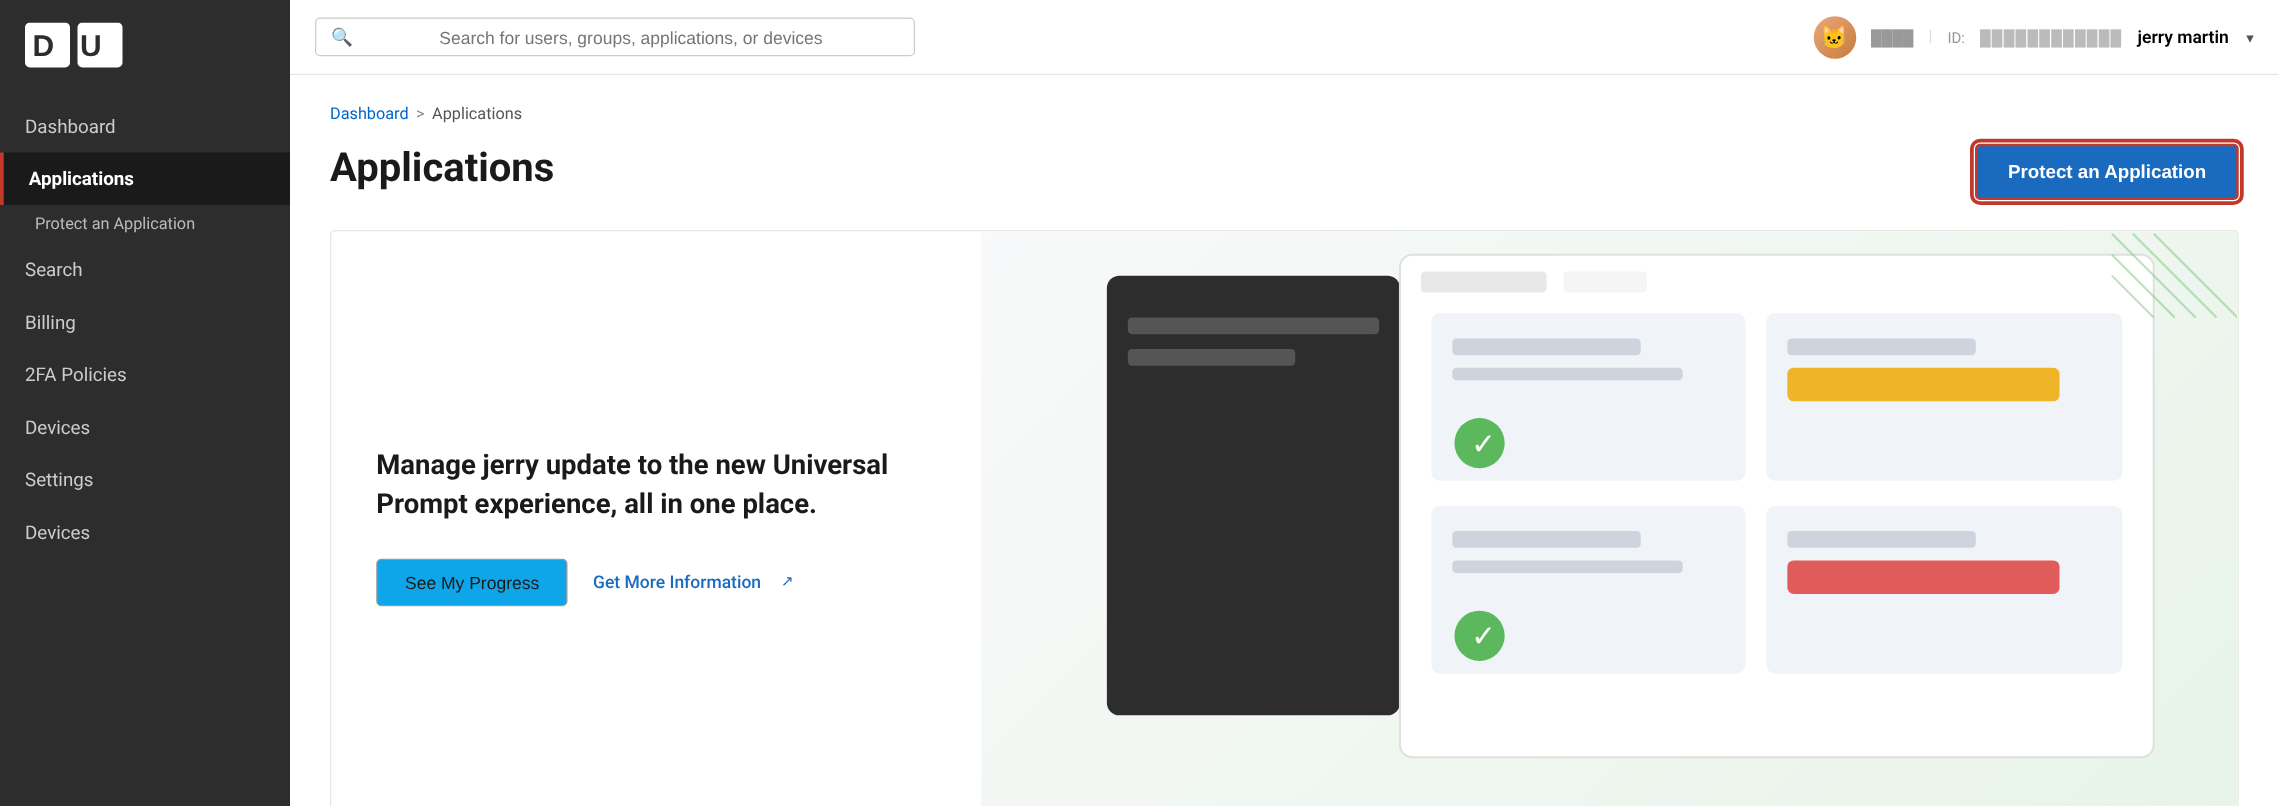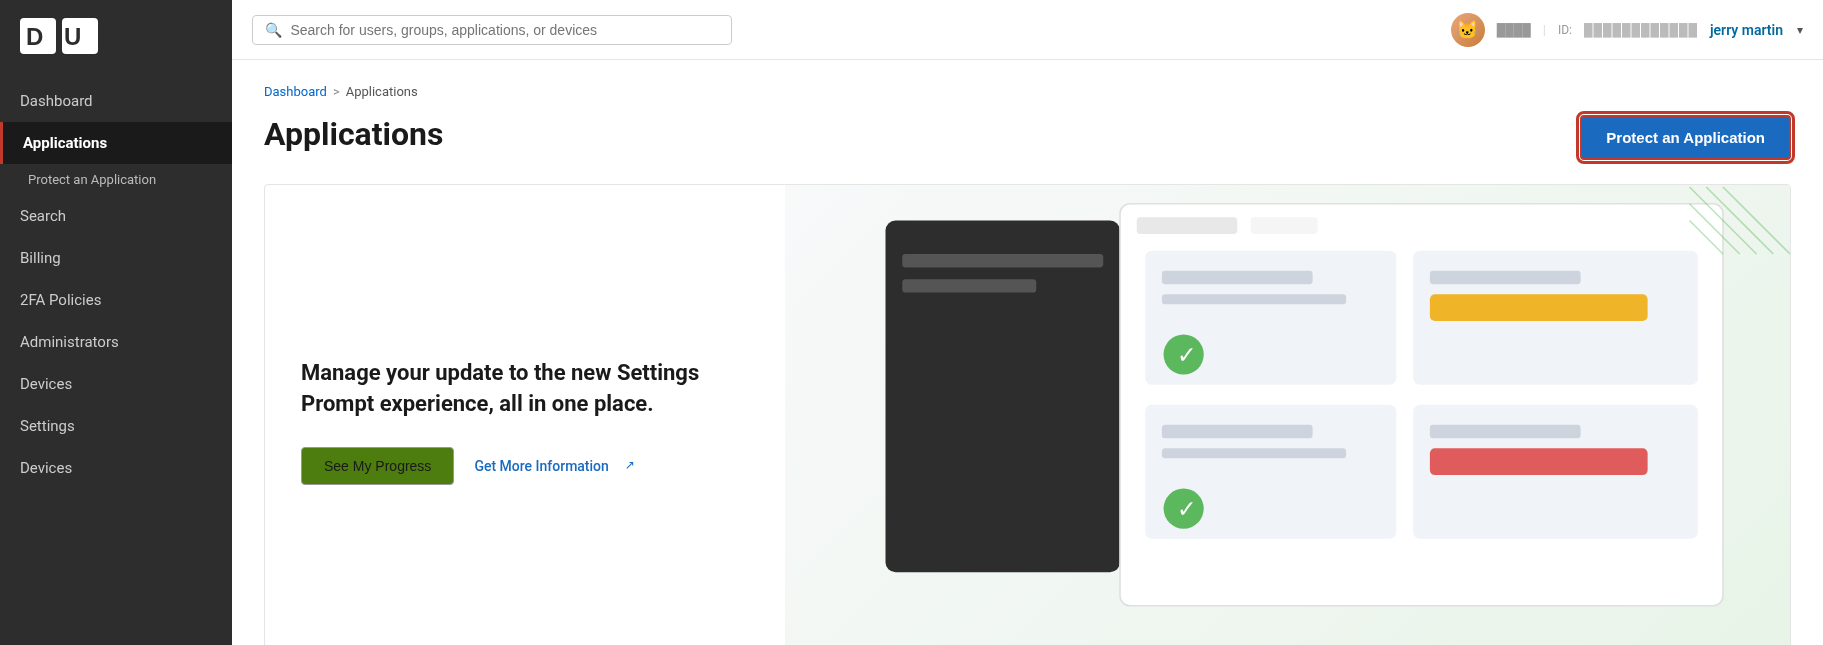--- a/index.html
+++ b/index.html
@@ -79,20 +79,21 @@
       gap: 8px;
       background: #fff;
     }
     .search-bar input {
       border: none;
       outline: none;
       font-size: 14px;
       color: #8b5cf6;
       width: 100%;
       background: transparent;
+      text-align: center;
     }
     .search-icon-top { color: #888; font-size: 14px; }
     .topbar-right {
       margin-left: auto;
       display: flex;
       align-items: center;
       gap: 12px;
       font-size: 13px;
       color: #555;
     }
@@ -101,21 +102,21 @@
       height: 34px;
       border-radius: 50%;
       background: linear-gradient(135deg, #e8a87c, #c97c3a);
       display: flex;
       align-items: center;
       justify-content: center;
       font-size: 18px;
     }
     .id-text { color: #999; font-size: 12px; }
     .id-value { color: #bbb; font-size: 12px; letter-spacing: 1px; }
-    .username { font-weight: 600; color: #0369a1; font-size: 14px; }
+    .username { font-weight: 600; color: #000000; font-size: 14px; }
     .caret { color: #555; font-size: 12px; margin-left: 2px; }
     .divider-v { color: #ddd; }
 
     
     .content {
       flex: 1;
       padding: 24px 32px;
       overflow-y: auto;
       background: #fff;
       position: relative;
@@ -185,21 +186,21 @@
       color: #1a1a1a;
       line-height: 1.4;
     }
     .banner-actions {
       display: flex;
       align-items: center;
       gap: 20px;
     }
     .see-progress-btn {
       border: 1px solid #999;
-      background: #4d7c0f;
+      background: #0ea5e9;
       color: #1a1a1a;
       padding: 10px 22px;
       font-size: 14px;
       border-radius: 4px;
       cursor: pointer;
       font-weight: 500;
     }
     .get-more-link {
       color: #1a6bbf;
       font-size: 14px;
@@ -252,23 +253,20 @@
       <span>Protect an Application</span>
     </div>
     <div class="nav-item">
       <span>Search</span>
     </div>
     <div class="nav-item">
       <span>Billing</span>
     </div>
     <div class="nav-item">
       <span>2FA Policies</span>
-    </div>
-    <div class="nav-item">
-      <span>Administrators</span>
     </div>
     <div class="nav-item">
       <span>Devices</span>
     </div>
     <div class="nav-item">
       <span>Settings</span>
     </div>
     <div class="nav-item">
       <span>Devices</span>
     </div>
@@ -301,21 +299,21 @@
       <span>Applications</span>
     </div>
 
     <div class="page-header">
       <h1 class="page-title">Applications</h1>
       <button class="protect-btn">Protect an Application</button>
     </div>
 
     <div class="banner">
       <div class="banner-text">
-        <p class="banner-headline">Manage your update to the new Settings Prompt experience, all in one place.</p>
+        <p class="banner-headline">Manage jerry update to the new Universal Prompt experience, all in one place.</p>
         <div class="banner-actions">
           <button class="see-progress-btn">See My Progress</button>
           <a href="#" class="get-more-link">
             <span>Get More Information</span>
             <span class="ext-icon">↗</span>
           </a>
         </div>
       </div>
 
       <div class="banner-illustration">

